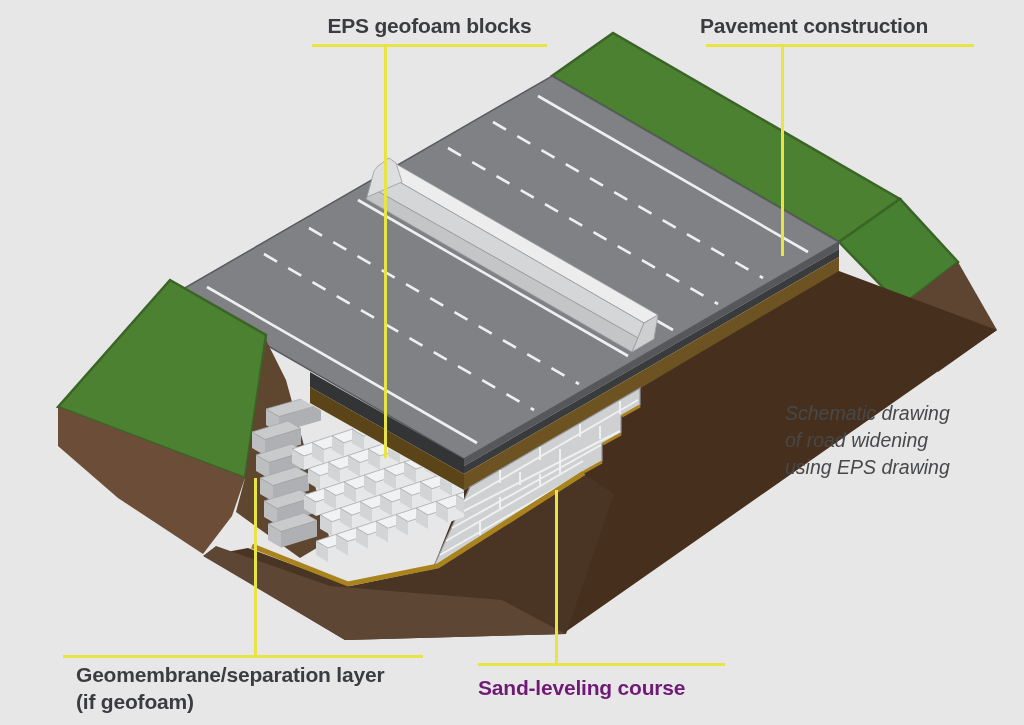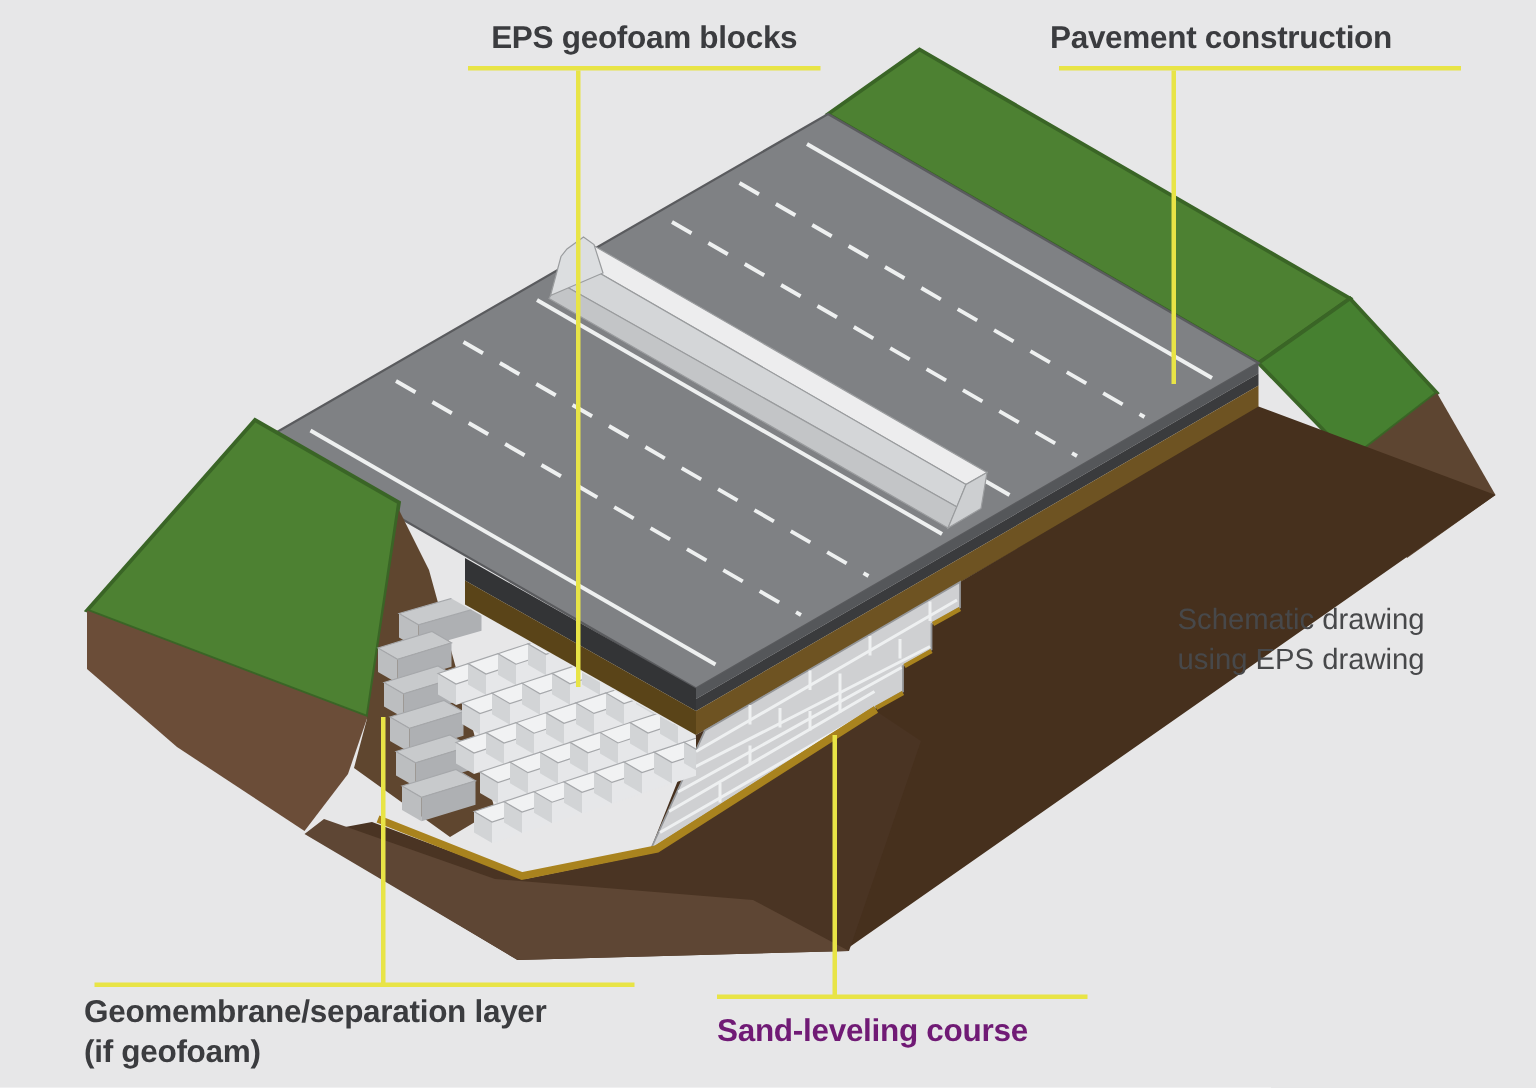--- a/index.html
+++ b/index.html
@@ -2,21 +2,21 @@
 <html><head>
 <meta charset="utf-8">
 <style>
   html,body{margin:0;padding:0;}
   body{font-family:"Liberation Sans", sans-serif;}
   .stage{position:relative;width:1024px;height:725px;overflow:hidden;}
   .stage svg{position:absolute;left:0;top:0;}
   .callout-label{position:absolute;font-weight:700;font-size:21px;letter-spacing:-0.2px;line-height:27px;}
   .callout-rule{position:absolute;height:3px;}
   .leader{position:absolute;width:3px;}
-  .caption{position:absolute;font-size:19.5px;line-height:27px;font-weight:400;}
+  .caption{position:absolute;font-size:19.5px;line-height:27px;font-weight:400;font-style:italic;}
   .center{text-align:center;}
 </style>
 </head>
 <body>
 
 <div class="stage">
 
   <svg id="scene" width="1024" height="725" viewBox="0 0 1024 725">
     <defs>
       <clipPath id="stairClip">
@@ -257,24 +257,25 @@
   <div class="leader" style="left: 254px; top: 478px; height: 178px; background: rgb(232, 228, 70);"></div>
   <div class="leader" style="left: 555px; top: 490px; height: 174px; background: rgb(232, 228, 70);"></div>
 
   <div class="callout-rule" style="left: 312px; top: 44px; width: 235px; background: rgb(232, 228, 70);"></div>
   <div class="callout-rule" style="left: 706px; top: 44px; width: 268px; background: rgb(232, 228, 70);"></div>
   <div class="callout-rule" style="left: 63px; top: 655px; width: 360px; background: rgb(232, 228, 70);"></div>
   <div class="callout-rule" style="left: 478px; top: 663px; width: 247px; background: rgb(232, 228, 70);"></div>
 
   <div class="callout-label center" style="left: 312px; top: 12px; width: 235px; color: rgb(59, 60, 63);">EPS geofoam blocks</div>
   <div class="callout-label center" style="left: 680px; top: 12px; width: 268px; color: rgb(59, 60, 63);">Pavement construction</div>
-  <div class="callout-label" style="left: 56px; top: 661px; width: 400px; color: rgb(59, 60, 63);">
+  <div class="callout-label" style="left: 76px; top: 661px; width: 400px; color: rgb(59, 60, 63);">
     <div>Geomembrane/separation layer</div>
     <div>(if geofoam)</div>
   </div>
   <div class="callout-label" style="left: 478px; top: 674px; width: 300px; color: #701a75;">Sand-leveling course</div>
 
   <div class="caption" style="left: 785px; top: 400px; color: rgb(71, 72, 74);">
     <div>Schematic drawing</div>
+    <div>of road widening</div>
     <div>using EPS drawing</div>
   </div>
 
 </div>
 
 </body></html>

